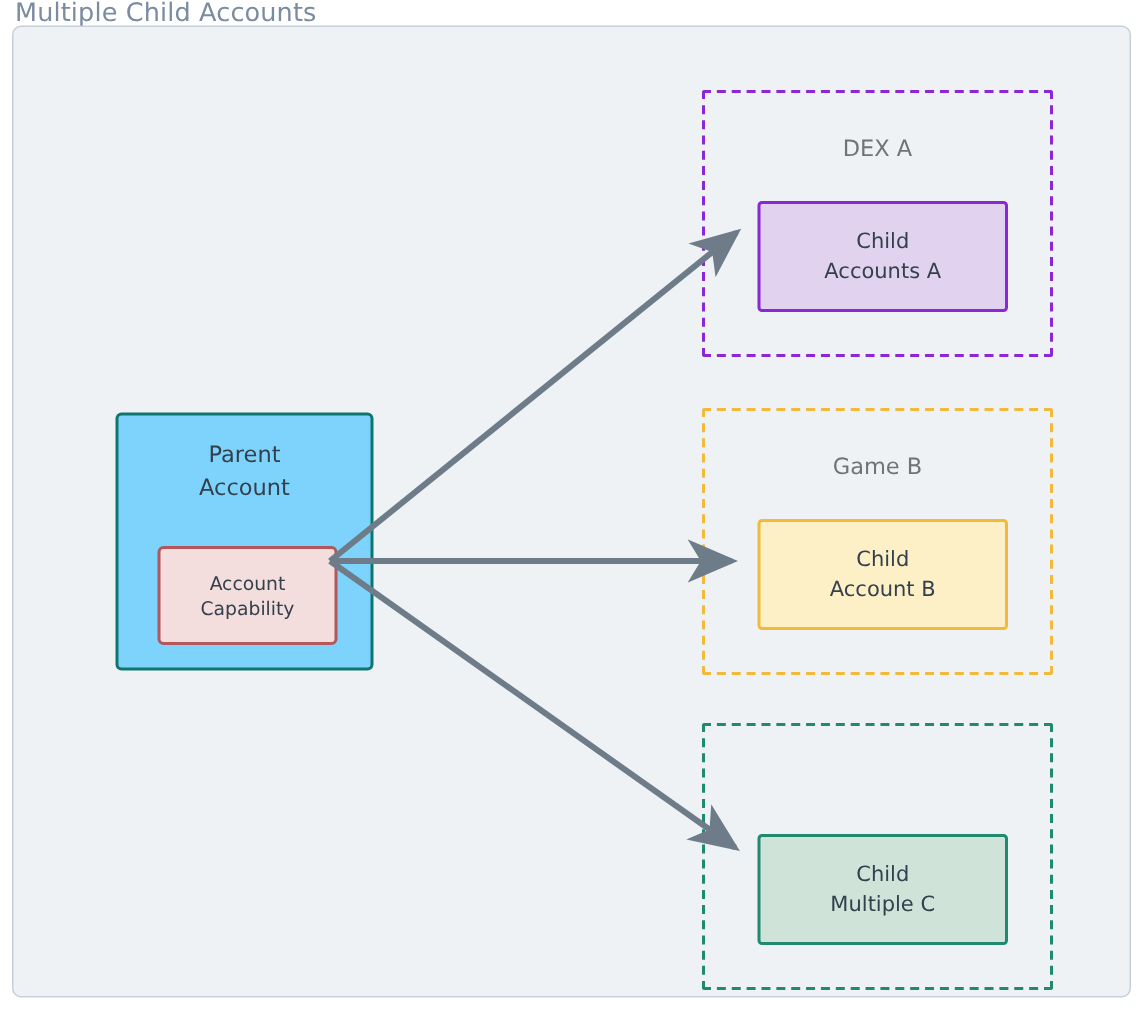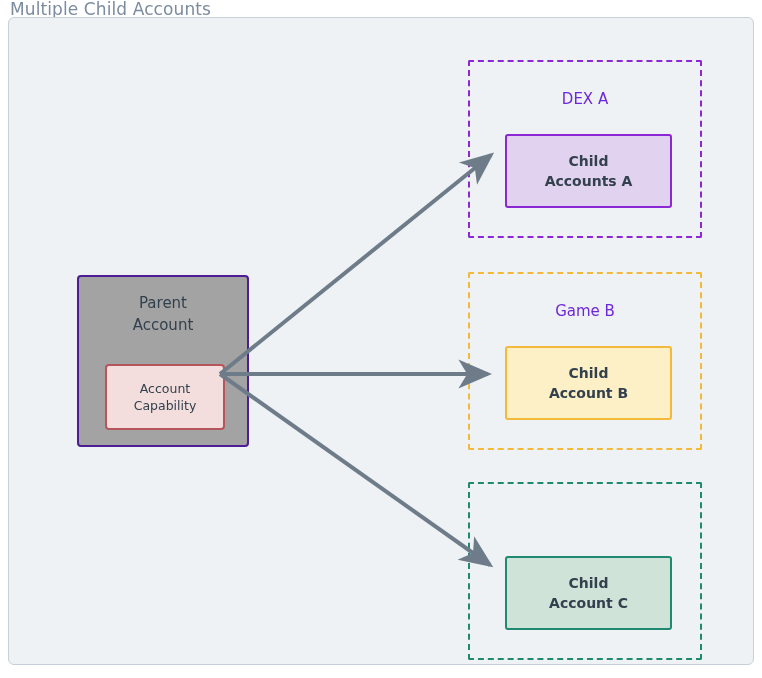--- a/index.html
+++ b/index.html
@@ -48,22 +48,22 @@
     justify-content: center;
     text-align: center;
   }
 
   
   .parent-box {
     left: 68px;
     top: 257px;
     width: 172px;
     height: 172px;
-    background: #a3a3a3;
-    border: 2px solid #4c1d95;
+    background: #7dd3fc;
+    border: 2px solid #0f766e;
     border-radius: 4px;
     justify-content: flex-start;
     padding-top: 15px;
   }
   .parent-label {
     font-size: 15px;
     color: #33404d;
     line-height: 22px;
   }
   .capability-box {
@@ -94,36 +94,35 @@
     border-radius: 2px;
     background: transparent;
   }
   .platform-title {
     position: absolute;
     left: 0;
     right: 0;
     top: 27px;
     text-align: center;
     font-size: 15px;
-    color: #6d28d9;
+    color: #737373;
     line-height: 20px;
   }
   .child-box {
     position: absolute;
     left: 35px;
     width: 167px;
     height: 74px;
     border-width: 2px;
     border-style: solid;
     border-radius: 3px;
     display: flex;
     flex-direction: column;
     align-items: center;
     justify-content: center;
-    font-weight: bold;
   }
   .child-label {
     font-size: 14px;
     color: #33404d;
     line-height: 20px;
   }
 
   
   #platform-dex  { left: 459px; top: 42px;  width: 234px; height: 178px; border-color: #8b27d4; }
   #platform-defi { left: 459px; top: 254px; width: 234px; height: 178px; border-color: #f2b93a; }
@@ -174,21 +173,21 @@
       <div class="platform-title">Game B</div>
       <div class="child-box" id="child-b">
         <span class="child-label">Child</span>
         <span class="child-label">Account B</span>
       </div>
     </div>
 
     <div class="platform" id="platform-game">
       <div class="child-box" id="child-c">
         <span class="child-label">Child</span>
-        <span class="child-label">Account C</span>
+        <span class="child-label">Multiple C</span>
       </div>
     </div>
 
   </div>
 
   <svg id="arrows" viewBox="0 0 762 678">
     <defs>
       <marker id="ah" markerWidth="9" markerHeight="9" refX="7.4" refY="4.5" orient="auto" markerUnits="strokeWidth">
         <path d="M0,0.9 L8.4,4.5 L0,8.1 L2.2,4.5 Z" fill="#6e7c8a"></path>
       </marker>

